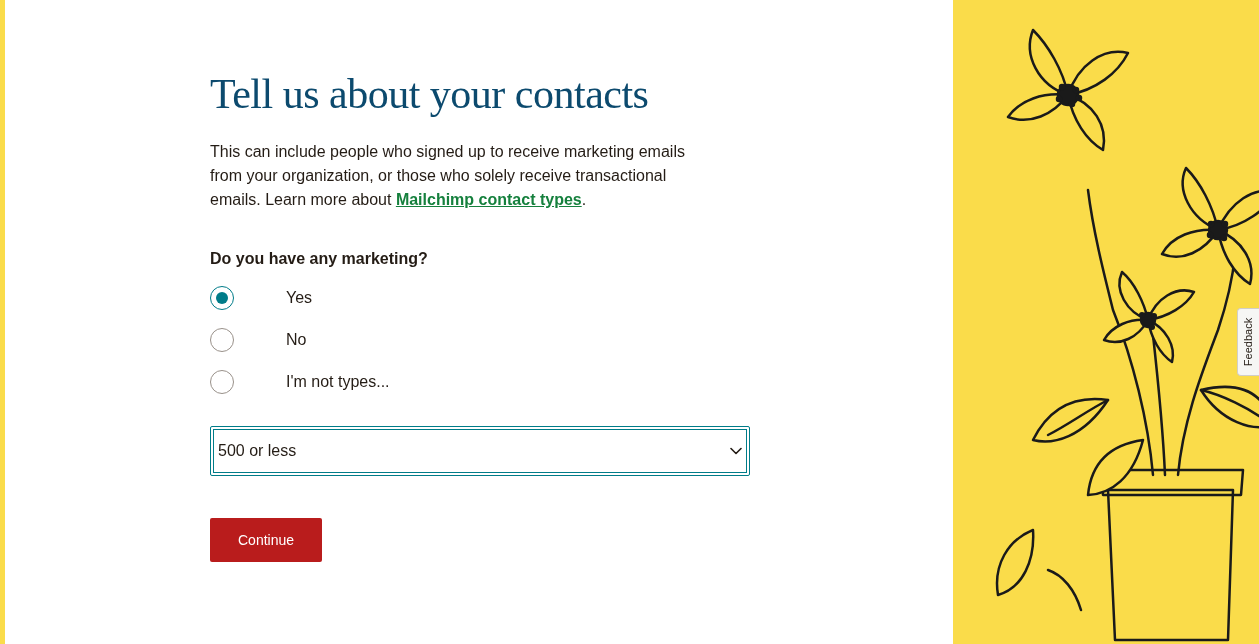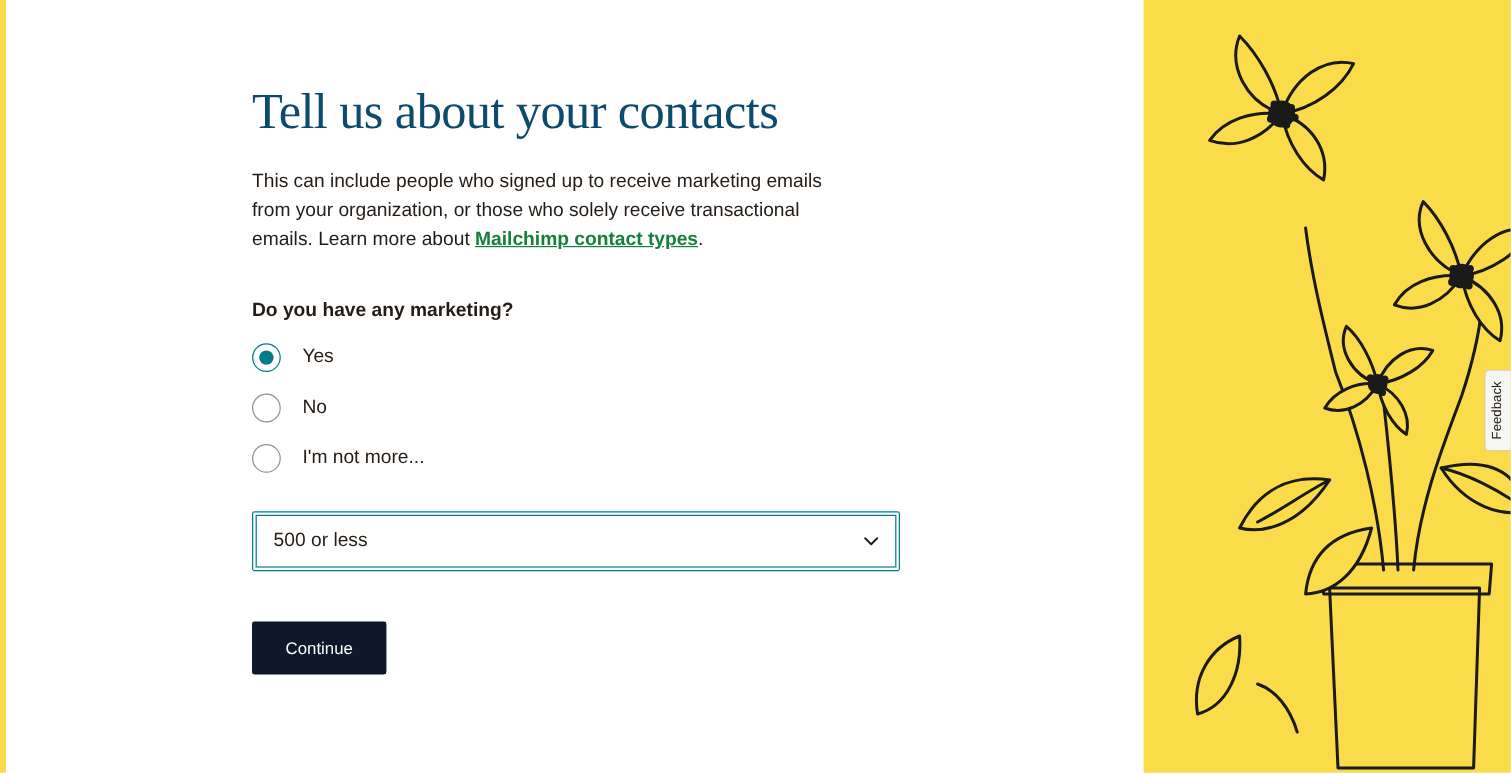--- a/index.html
+++ b/index.html
@@ -58,20 +58,21 @@
       display: block;
     }
     .radio-group {
       margin-bottom: 32px;
     }
     .radio-option {
       display: flex;
       align-items: center;
       margin-bottom: 18px;
       cursor: pointer;
+      gap: 34px;
     }
     .radio-circle {
       width: 24px;
       height: 24px;
       border: 1.5px solid #99918a;
       border-radius: 50%;
       margin-right: 18px;
       display: flex;
       align-items: center;
       justify-content: center;
@@ -102,37 +103,37 @@
     .select-outer-focus {
       border: 1px solid #007c89;
       padding: 2px;
       border-radius: 2px;
     }
     .select-box {
       width: 100%;
       height: 44px;
       border: 1px solid #007c89;
       background: #ffffff;
-      padding: 0 14px;
+      padding: 0 4px;
       display: flex;
       align-items: center;
       justify-content: space-between;
       cursor: pointer;
       font-size: 16px;
       color: #241c15;
     }
     .chevron {
       width: 12px;
       height: 12px;
       display: flex;
       align-items: center;
       justify-content: center;
     }
     .continue-btn {
-      background: #0f172a;
+      background: #b91c1c;
       color: #ffffff;
       border: none;
       padding: 14px 28px;
       font-size: 14px;
       font-weight: 500;
       cursor: pointer;
       border-radius: 2px;
     }
     .right-panel {
       width: 306px;
@@ -192,21 +193,21 @@
             <span class="radio-inner"></span>
           </span>
         <span class="radio-label">Yes</span>
       </div>
       <div class="radio-option">
         <span class="radio-circle"></span>
         <span class="radio-label">No</span>
       </div>
       <div class="radio-option">
         <span class="radio-circle"></span>
-        <span class="radio-label">I'm not more...</span>
+        <span class="radio-label">I'm not types...</span>
       </div>
     </div>
 
 
     <div class="select-wrapper">
       <div class="select-outer-focus">
         <div class="select-box">
           <span>500 or less</span>
           <span class="chevron">
             <svg width="12" height="8" viewBox="0 0 12 8" fill="none">

